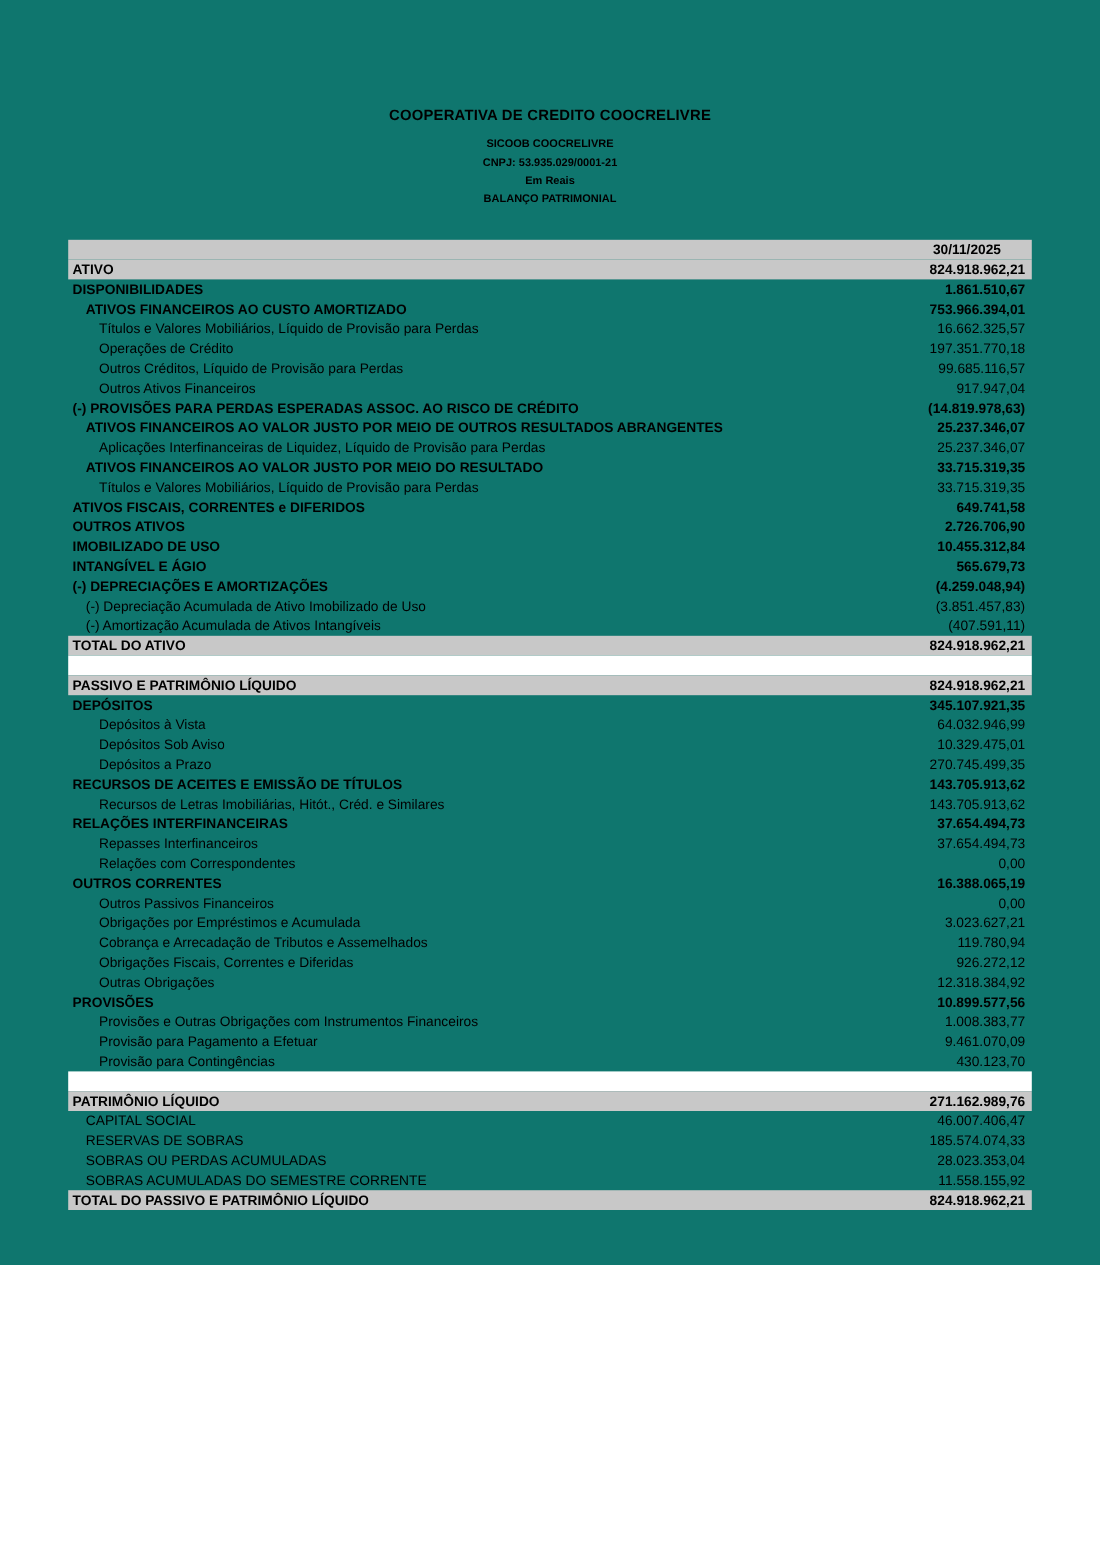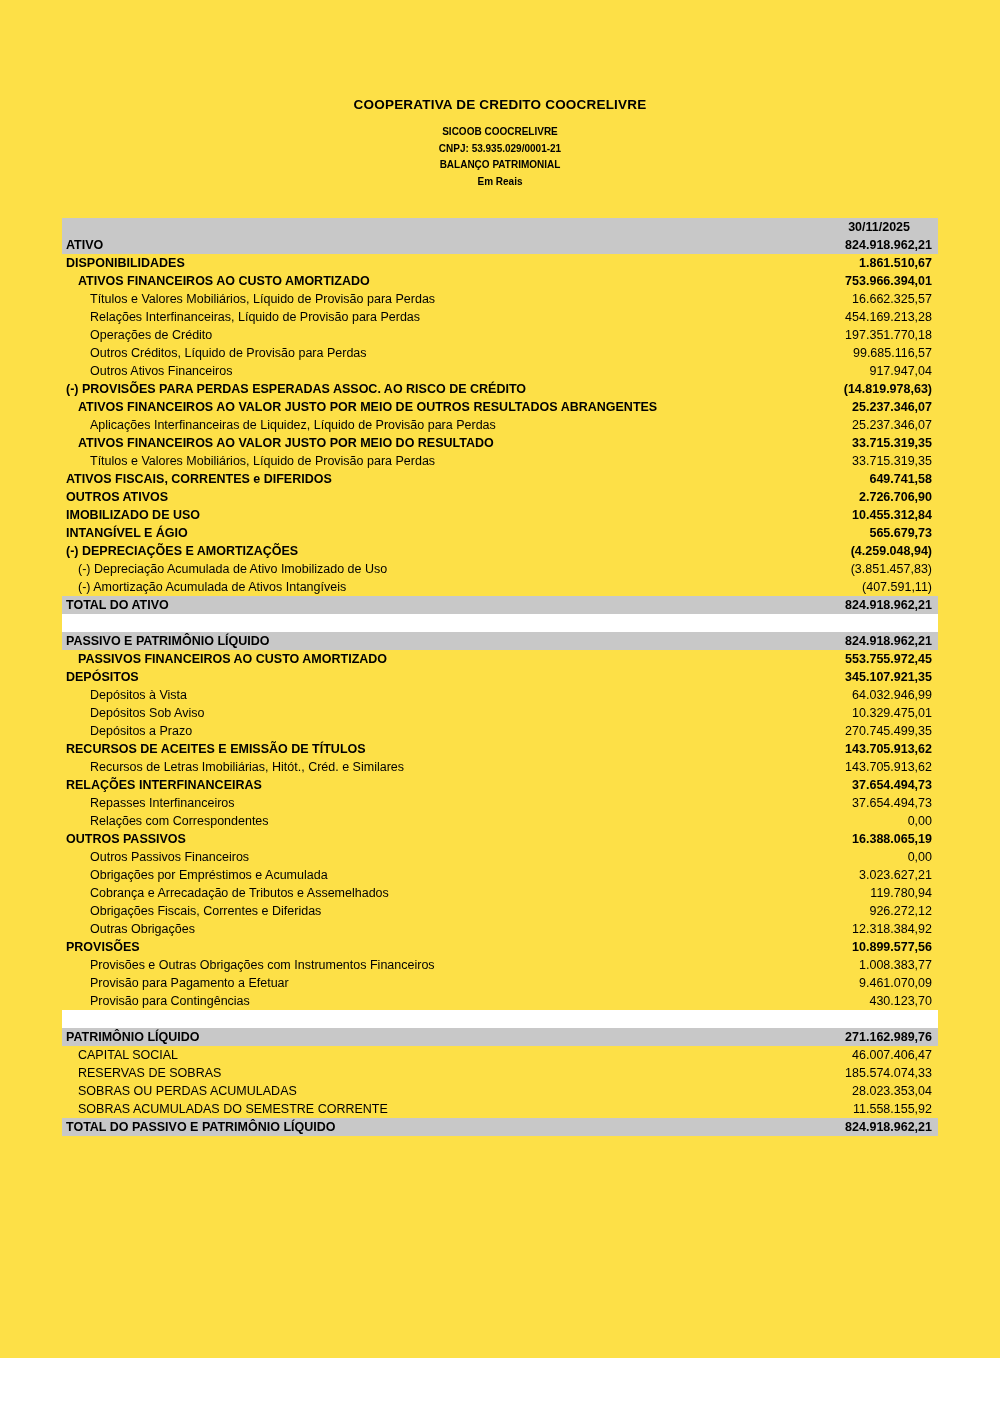--- a/index.html
+++ b/index.html
@@ -2,21 +2,21 @@
 <html><head>
 <meta charset="utf-8">
 <style>
   * { margin:0; padding:0; box-sizing:border-box; }
   html, body { background:#ffffff; }
   body {
     width:1000px; height:1414px;
     font-family:"Liberation Sans", sans-serif;
     color:#000;
   }
-  .page { position:relative; width:1000px; height:1358px; background:#fde047; overflow:hidden; }
+  .page { position:relative; width:1000px; height:1150px; background:#0f766e; overflow:hidden; }
 
   .doc-header { position:absolute; top:97px; left:0; width:1000px; text-align:center; font-weight:bold; }
   .company-name { font-size:13.5px; margin-bottom:12px; letter-spacing:0.2px; }
   .sub-line { font-size:10px; line-height:16.5px; }
 
   .balance-table { position:absolute; top:218px; left:62px; width:876px; font-size:12.5px; }
   .row { display:flex; height:18px; line-height:18px; justify-content:space-between; align-items:center; }
   .row.gray { background:#c8c8c8; }
   .row.spacer { height:18px; background:#fff; }
   .lbl { white-space:nowrap; overflow:hidden; }
@@ -29,22 +29,22 @@
 </style>
 </head>
 <body>
 
 <div class="page">
 
   <div class="doc-header">
     <div class="company-name">COOPERATIVA DE CREDITO COOCRELIVRE</div>
     <div class="sub-line">SICOOB COOCRELIVRE</div>
     <div class="sub-line">CNPJ: 53.935.029/0001-21</div>
+    <div class="sub-line">Em Reais</div>
     <div class="sub-line">BALANÇO PATRIMONIAL</div>
-    <div class="sub-line">Em Reais</div>
   </div>
 
   <div class="balance-table">
     <div class="row gray date-row">
       <span class="lbl i0"></span>
       <span class="val">30/11/2025</span>
     </div>
     <div id="rows-container">
         <div class="row gray bold">
           <span class="lbl i0">ATIVO</span>
@@ -56,24 +56,20 @@
         </div>
         <div class="row bold">
           <span class="lbl i1">ATIVOS FINANCEIROS AO CUSTO AMORTIZADO</span>
           <span class="val">753.966.394,01</span>
         </div>
         <div class="row">
           <span class="lbl i2">Títulos e Valores Mobiliários, Líquido de Provisão para Perdas</span>
           <span class="val">16.662.325,57</span>
         </div>
         <div class="row">
-          <span class="lbl i2">Relações Interfinanceiras, Líquido de Provisão para Perdas</span>
-          <span class="val">454.169.213,28</span>
-        </div>
-        <div class="row">
           <span class="lbl i2">Operações de Crédito</span>
           <span class="val">197.351.770,18</span>
         </div>
         <div class="row">
           <span class="lbl i2">Outros Créditos, Líquido de Provisão para Perdas</span>
           <span class="val">99.685.116,57</span>
         </div>
         <div class="row">
           <span class="lbl i2">Outros Ativos Financeiros</span>
           <span class="val">917.947,04</span>
@@ -129,24 +125,20 @@
         <div class="row gray bold">
           <span class="lbl i0">TOTAL DO ATIVO</span>
           <span class="val">824.918.962,21</span>
         </div>
         <div class="row spacer"></div>
         <div class="row gray bold">
           <span class="lbl i0">PASSIVO E PATRIMÔNIO LÍQUIDO</span>
           <span class="val">824.918.962,21</span>
         </div>
         <div class="row bold">
-          <span class="lbl i1">PASSIVOS FINANCEIROS AO CUSTO AMORTIZADO</span>
-          <span class="val">553.755.972,45</span>
-        </div>
-        <div class="row bold">
           <span class="lbl i0">DEPÓSITOS</span>
           <span class="val">345.107.921,35</span>
         </div>
         <div class="row">
           <span class="lbl i2">Depósitos à Vista</span>
           <span class="val">64.032.946,99</span>
         </div>
         <div class="row">
           <span class="lbl i2">Depósitos Sob Aviso</span>
           <span class="val">10.329.475,01</span>
@@ -169,21 +161,21 @@
         </div>
         <div class="row">
           <span class="lbl i2">Repasses Interfinanceiros</span>
           <span class="val">37.654.494,73</span>
         </div>
         <div class="row">
           <span class="lbl i2">Relações com Correspondentes</span>
           <span class="val">0,00</span>
         </div>
         <div class="row bold">
-          <span class="lbl i0">OUTROS PASSIVOS</span>
+          <span class="lbl i0">OUTROS CORRENTES</span>
           <span class="val">16.388.065,19</span>
         </div>
         <div class="row">
           <span class="lbl i2">Outros Passivos Financeiros</span>
           <span class="val">0,00</span>
         </div>
         <div class="row">
           <span class="lbl i2">Obrigações por Empréstimos e Acumulada</span>
           <span class="val">3.023.627,21</span>
         </div>

